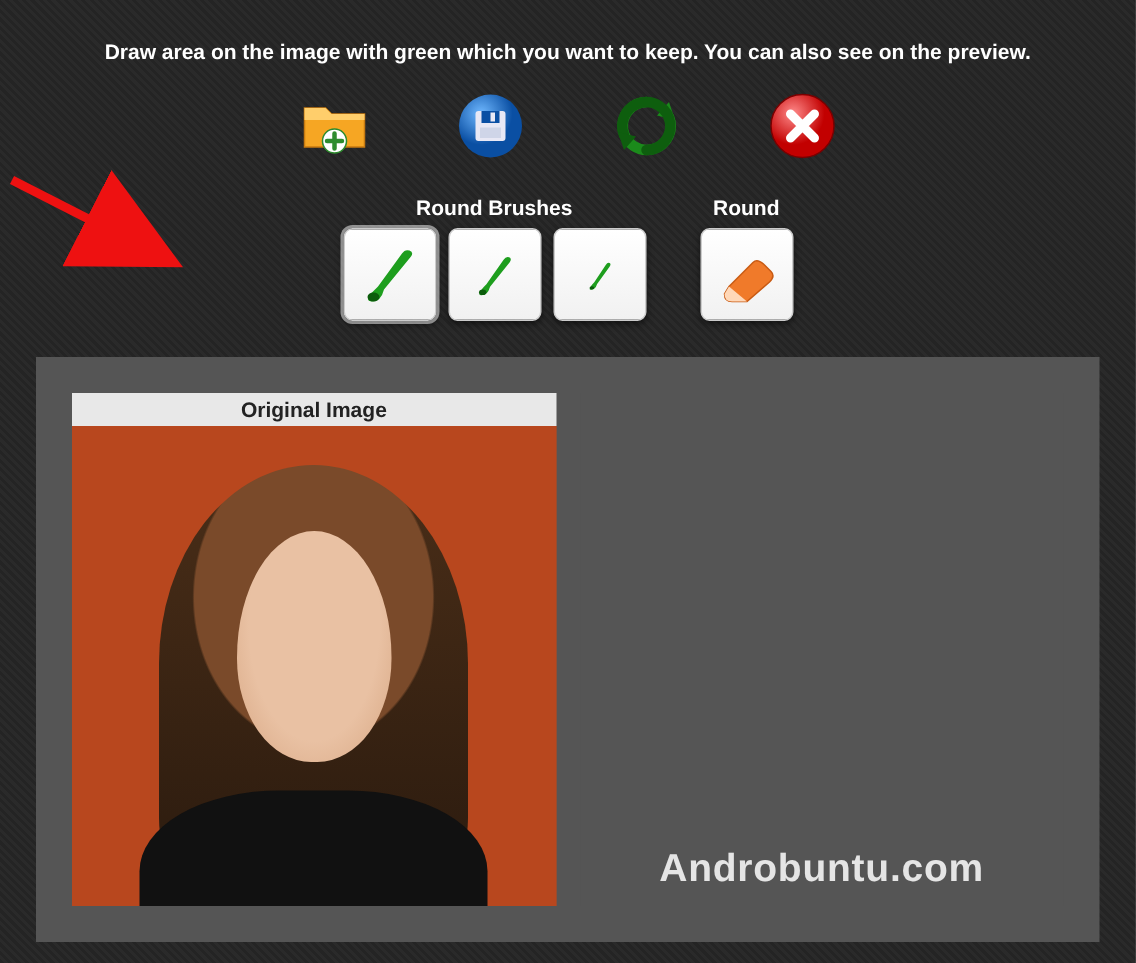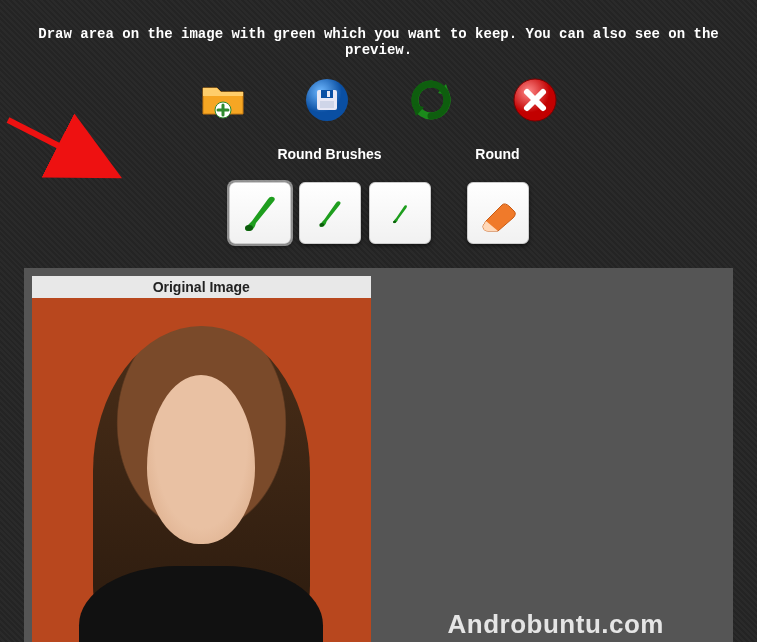--- a/index.html
+++ b/index.html
@@ -13,21 +13,20 @@
     color: #fff;
     overflow: hidden;
     position: relative;
   }
   .instruction {
     text-align: center;
     font-size: 14px;
     font-weight: bold;
     padding: 26px 10px 10px 10px;
     color: #fff;
-    font-family: Liberation Mono, monospace;
   }
   .toolbar-row {
     display: flex;
     justify-content: center;
     gap: 56px;
     margin-top: 8px;
   }
   .tool-icon {
     width: 48px; height: 48px;
     display: flex; align-items: center; justify-content: center;
@@ -39,21 +38,21 @@
   .groups {
     display: flex;
     justify-content: center;
     gap: 36px;
     margin-top: 22px;
   }
   .group {
     display: flex;
     flex-direction: column;
     align-items: center;
-    gap: 20px;
+    gap: 6px;
   }
   .group-label {
     font-size: 14px;
     font-weight: bold;
     color: #fff;
   }
   .btn-row { display: flex; gap: 8px; }
   .tool-btn {
     width: 62px; height: 62px;
     background: linear-gradient(#ffffff, #f1f1f1);
@@ -65,21 +64,21 @@
   }
   .tool-btn.highlight {
     box-shadow: 0 0 0 2px rgba(255,255,255,0.5), 0 2px 5px rgba(0,0,0,0.6);
   }
   
   .panels {
     display: flex;
     gap: 16px;
     margin: 24px 24px 0 24px;
     background: #555;
-    padding: 8px;
+    padding: 24px;
     height: 390px;
   }
   .panel {
     flex: 1;
     display: flex;
     flex-direction: column;
     background: #555;
   }
   .panel-header {
     background: #e8e8e8;

